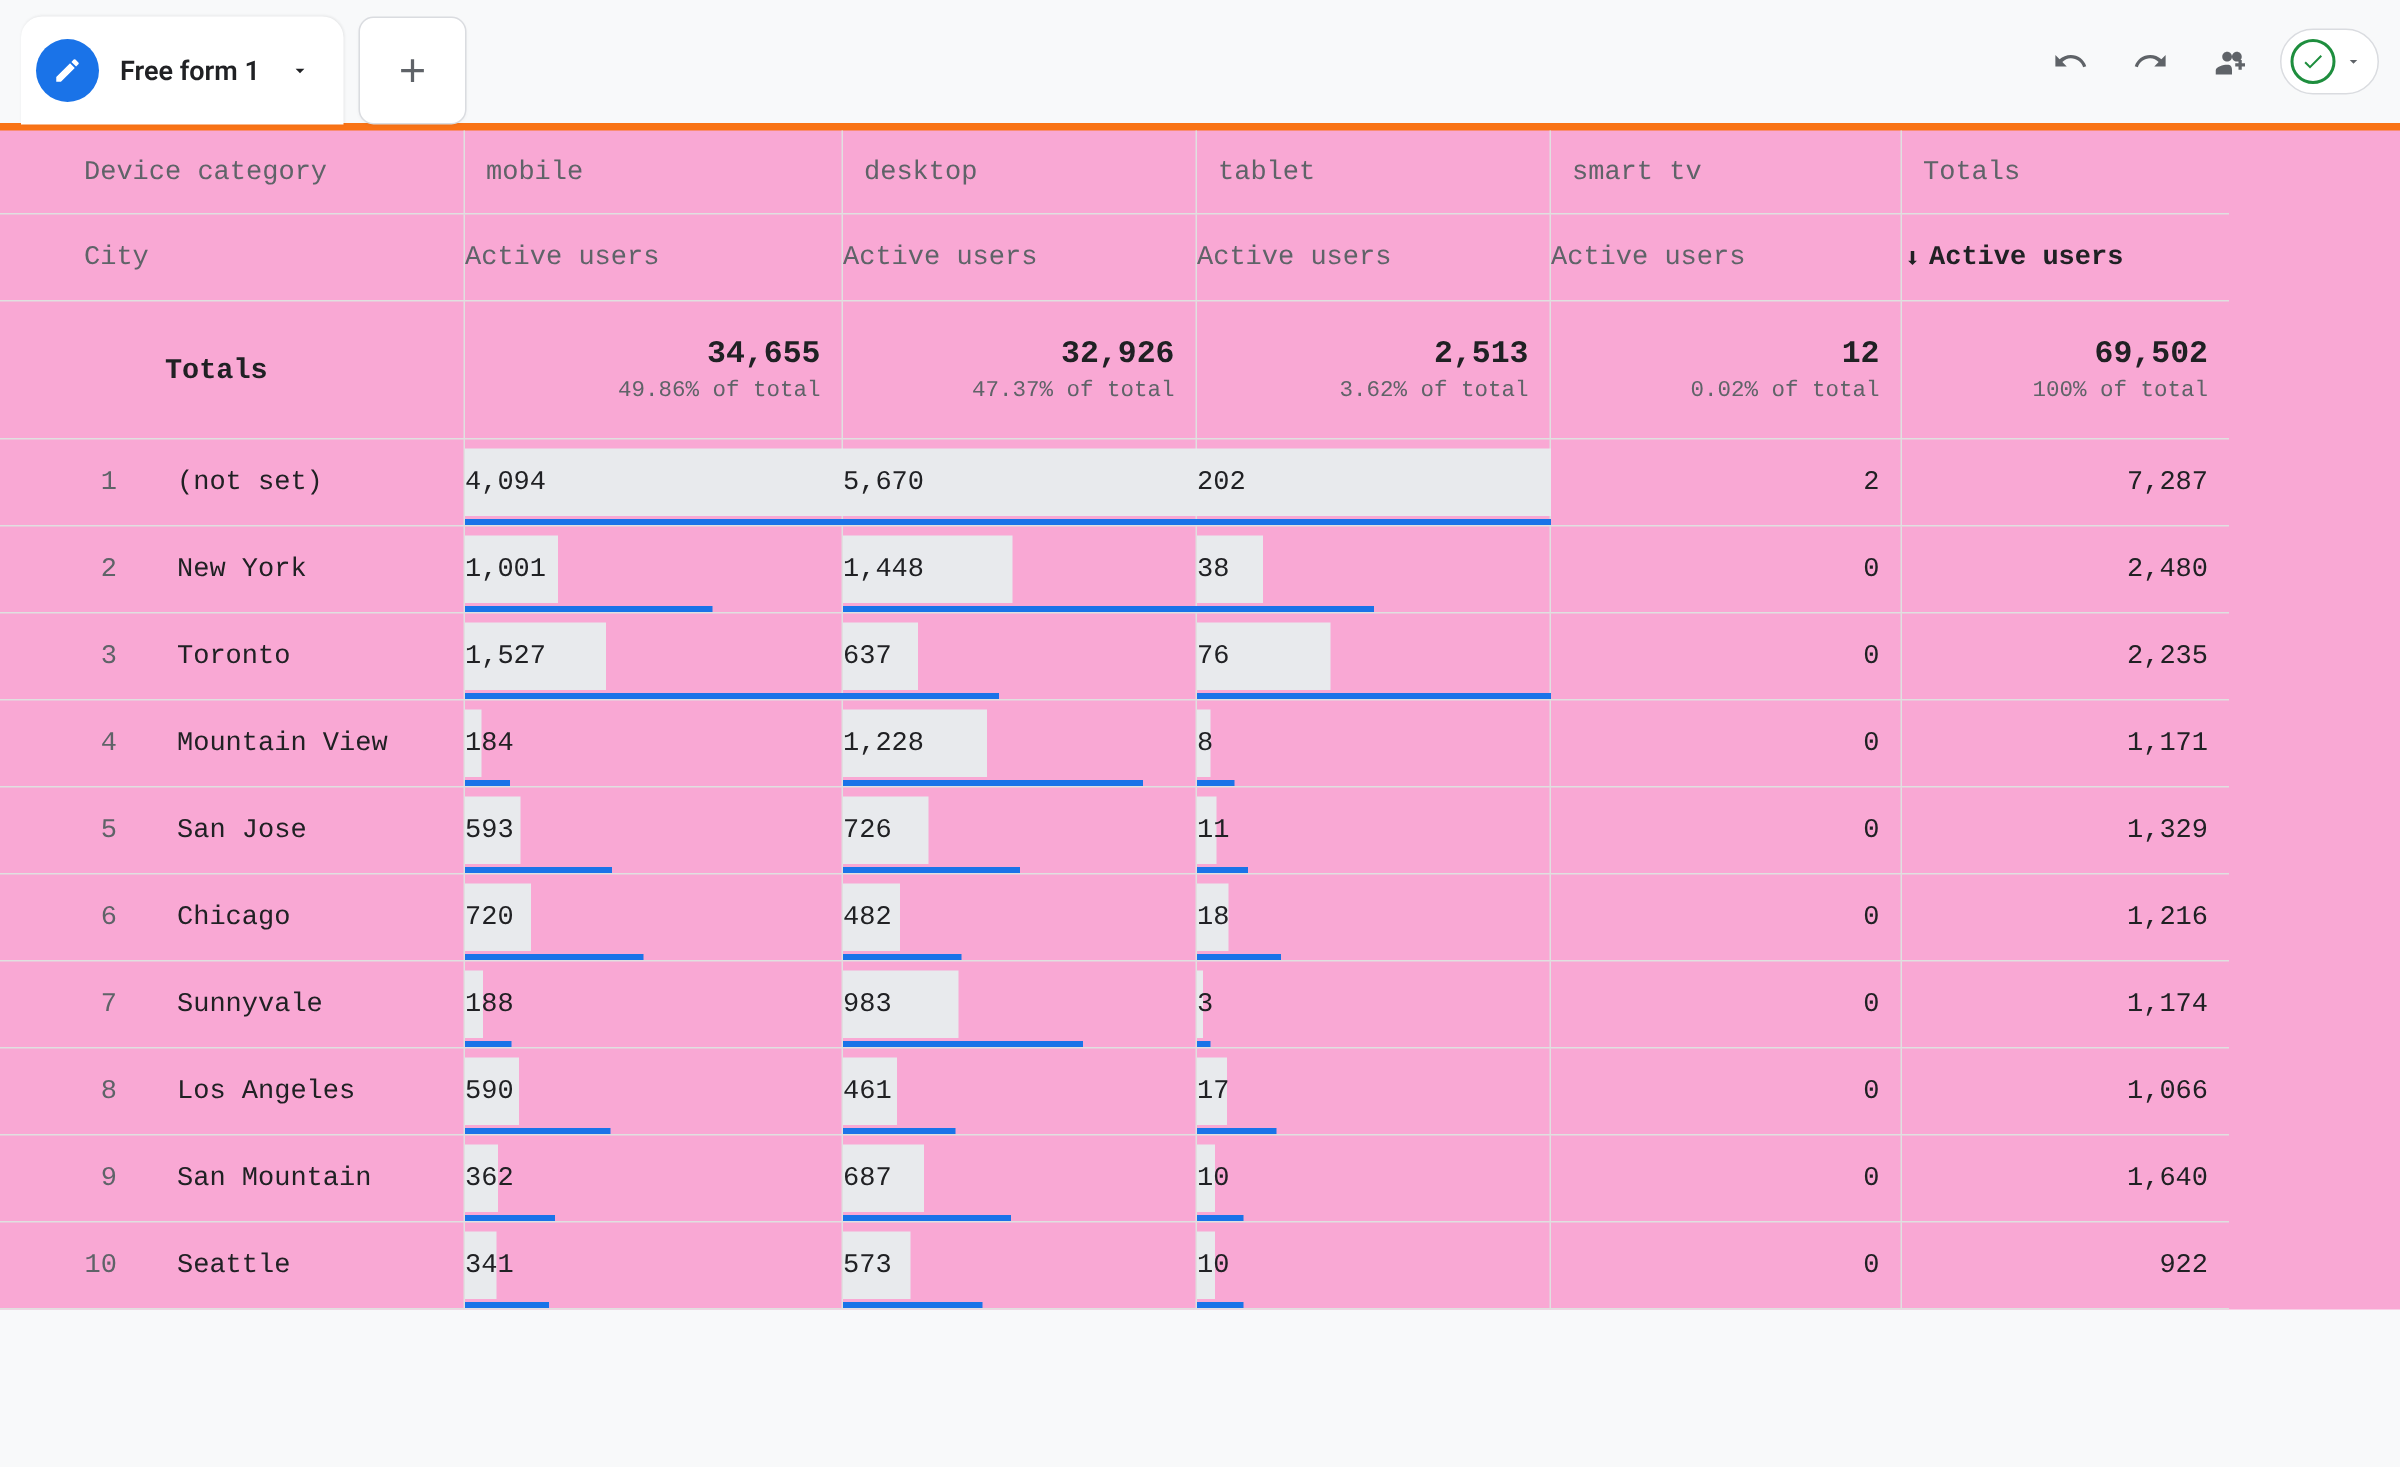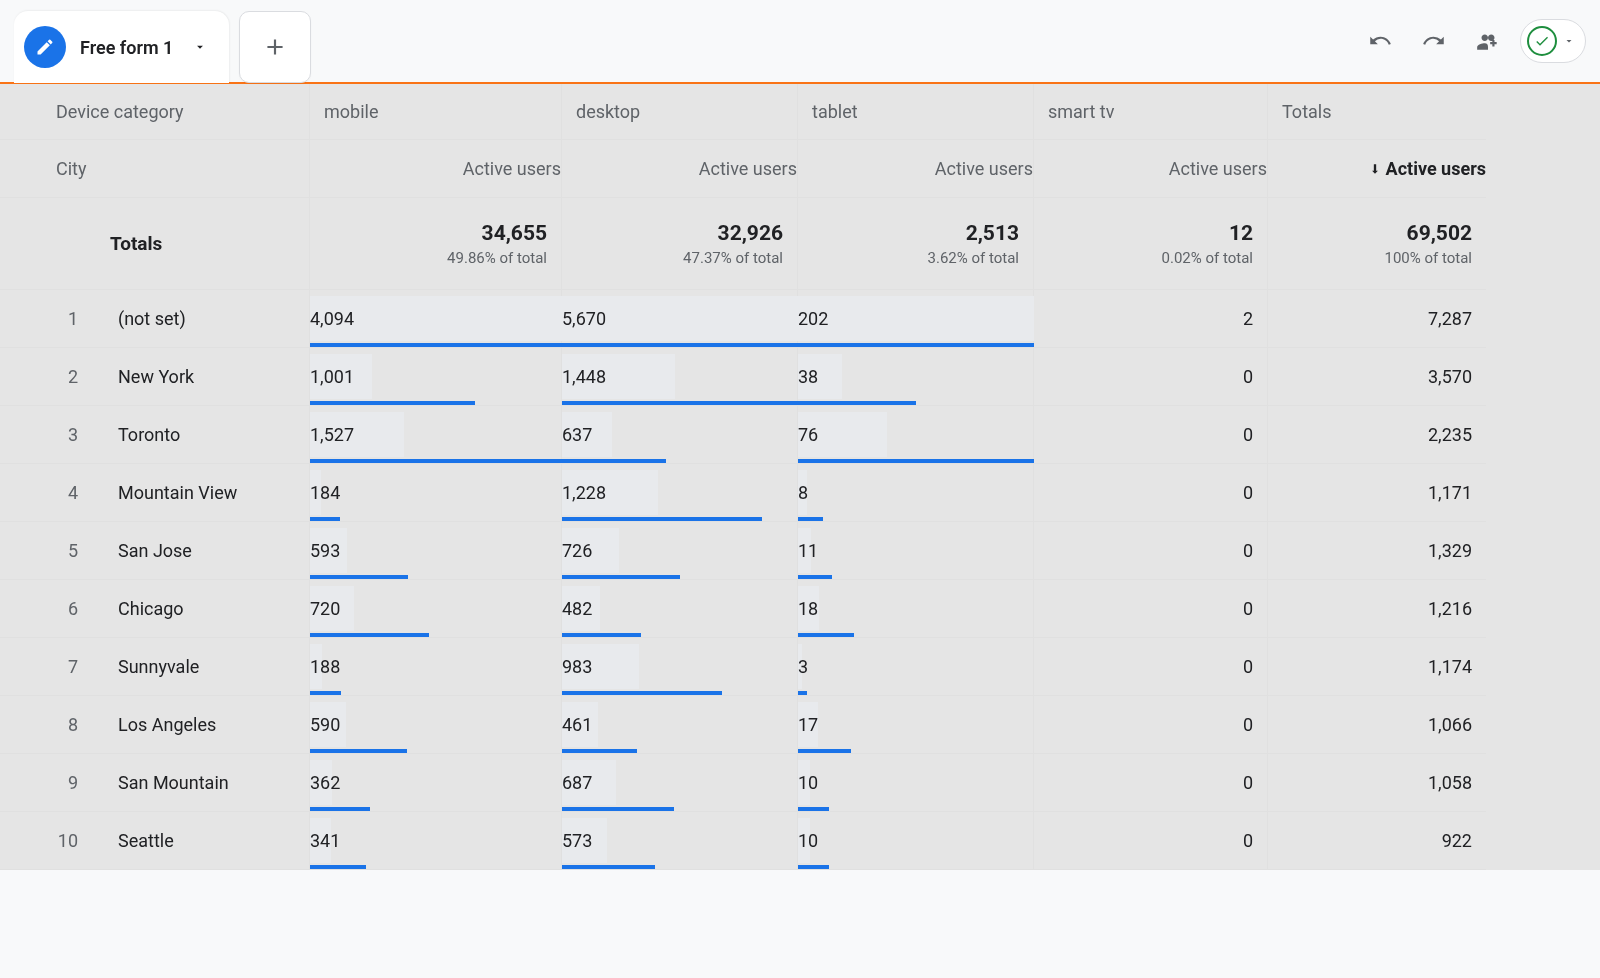--- a/index.html
+++ b/index.html
@@ -54,40 +54,41 @@
       display:flex; align-items:center; gap:6px;
       border: 1px solid #dadce0; border-radius: 999px;
       height: 44px; padding: 0 10px 0 6px;
       background: #fff;
     }
     .check-circle { width: 30px; height: 30px; border:2px solid #1e8e3e; border-radius:50%; display:flex; align-items:center; justify-content:center;}
     .check-circle svg { width:16px; height:16px; fill:#1e8e3e; }
     .status-pill .caret svg { width:12px; height:12px; fill:#5f6368;}
 
     .table-wrap {
-      background: #e5e5e5;
-      border-top: 2px solid #f97316;
+      background: #f9a8d4;
+      border-top: 5px solid #f97316;
+      font-family: Liberation Mono, monospace;
     }
     .grid {
       display: grid;
       grid-template-columns: 310px 252px 236px 236px 234px 218px;
     }
     .cell {
       border-right: 1px solid #e0e0e0;
       border-bottom: 1px solid #e0e0e0;
       display: flex;
       align-items: center;
     }
     .cell.last-col { border-right: none; }
     .hdr-row1 .cell { height: 56px; font-size: 18px; color: #5f6368; }
     .hdr-row1 .cell:first-child { padding-left: 56px; }
     .hdr-row1 .cell:not(:first-child) { padding-left: 14px; }
     .hdr-row2 .cell { height: 58px; font-size: 18px; color: #5f6368; }
     .hdr-row2 .cell:first-child { padding-left: 56px; }
-    .hdr-row2 .cell:not(:first-child) { justify-content: flex-end; }
+    .hdr-row2 .cell:not(:first-child) { padding-right: 14px; justify-content: flex-start; }
     .hdr-row2 .sort-col { color: #202124; font-weight: 700; display:flex; align-items:center; gap:4px;}
     .hdr-row2 .sort-col svg { width:14px; height:14px; fill:#202124;}
 
     .totals-row .cell { height: 92px; }
     .totals-row .cell:first-child { padding-left: 110px; font-size:19px; font-weight:700;}
     .totals-row .val-cell {
       flex-direction: column; align-items: flex-end; justify-content:center; padding-right:14px;
     }
     .totals-row .big { font-size: 21px; font-weight:700; }
     .totals-row .pct { font-size: 15px; color:#5f6368; margin-top:4px;}
@@ -291,21 +292,21 @@
     
     <div class="cell bar-cell">
       <div class="bar-bg" style="width:44px"></div>
       <div class="bar-fg" style="width:118px"></div>
       <span class="val">38</span>
     </div>
     <div class="cell plain-cell">
           <span>0</span>
         </div>
     <div class="cell plain-cell last-col">
-          <span>3,570</span>
+          <span>2,480</span>
         </div>
   </div>
       <div class="data-row" style="display:contents;">
     <div class="cell idx-cell">
       <span class="num">3</span>
       <span class="city">Toronto</span>
     </div>
     
     <div class="cell bar-cell">
       <div class="bar-bg" style="width:94px"></div>
@@ -501,21 +502,21 @@
     
     <div class="cell bar-cell">
       <div class="bar-bg" style="width:12px"></div>
       <div class="bar-fg" style="width:31px"></div>
       <span class="val">10</span>
     </div>
     <div class="cell plain-cell">
           <span>0</span>
         </div>
     <div class="cell plain-cell last-col">
-          <span>1,058</span>
+          <span>1,640</span>
         </div>
   </div>
       <div class="data-row" style="display:contents;">
     <div class="cell idx-cell">
       <span class="num">10</span>
       <span class="city">Seattle</span>
     </div>
     
     <div class="cell bar-cell">
       <div class="bar-bg" style="width:21px"></div>

